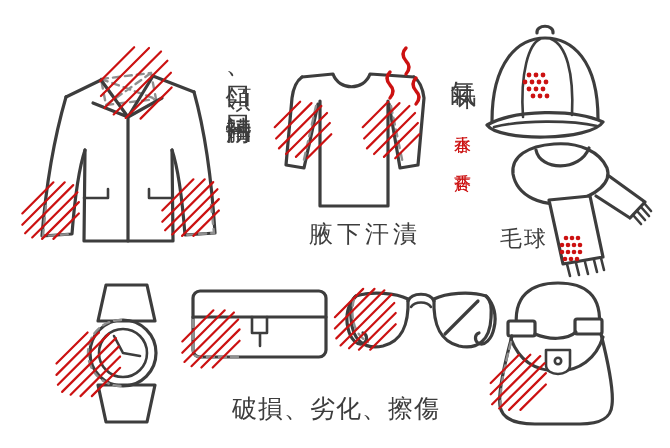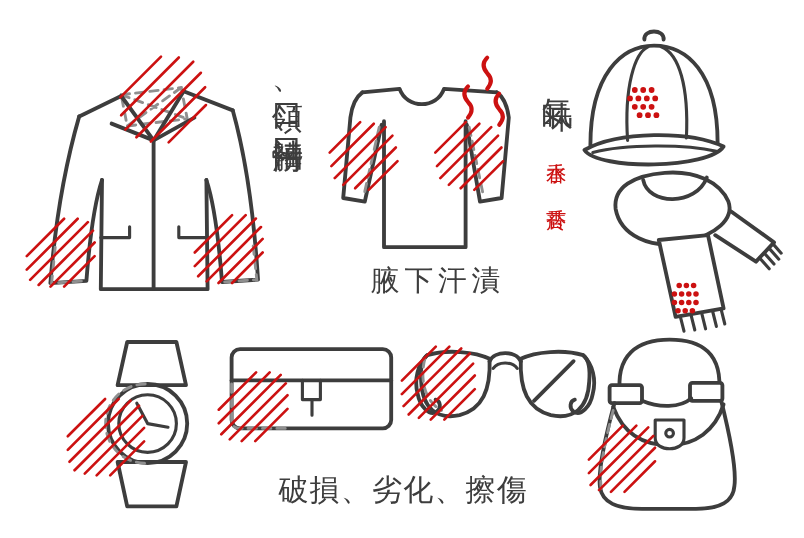--- a/index.html
+++ b/index.html
@@ -227,14 +227,15 @@
           <line x1="-18" y1="20" x2="18" y2="20"></line>
       </g>
     </g>
   </svg>
 
   <div class="lbl vtext lbl-collar">領口、袖口髒污</div>
   <div class="lbl lbl-underarm">腋下汗漬</div>
   <div class="lbl vtext lbl-odor">氣味</div>
   <div class="lbl lbl-red vtext lbl-perfume">香水</div>
   <div class="lbl lbl-red vtext lbl-tobacco">香菸</div>
+  <div class="lbl lbl-pilling">毛球</div>
   <div class="lbl lbl-damage">破損、劣化、擦傷</div>
 </div>
 
 </body></html>

